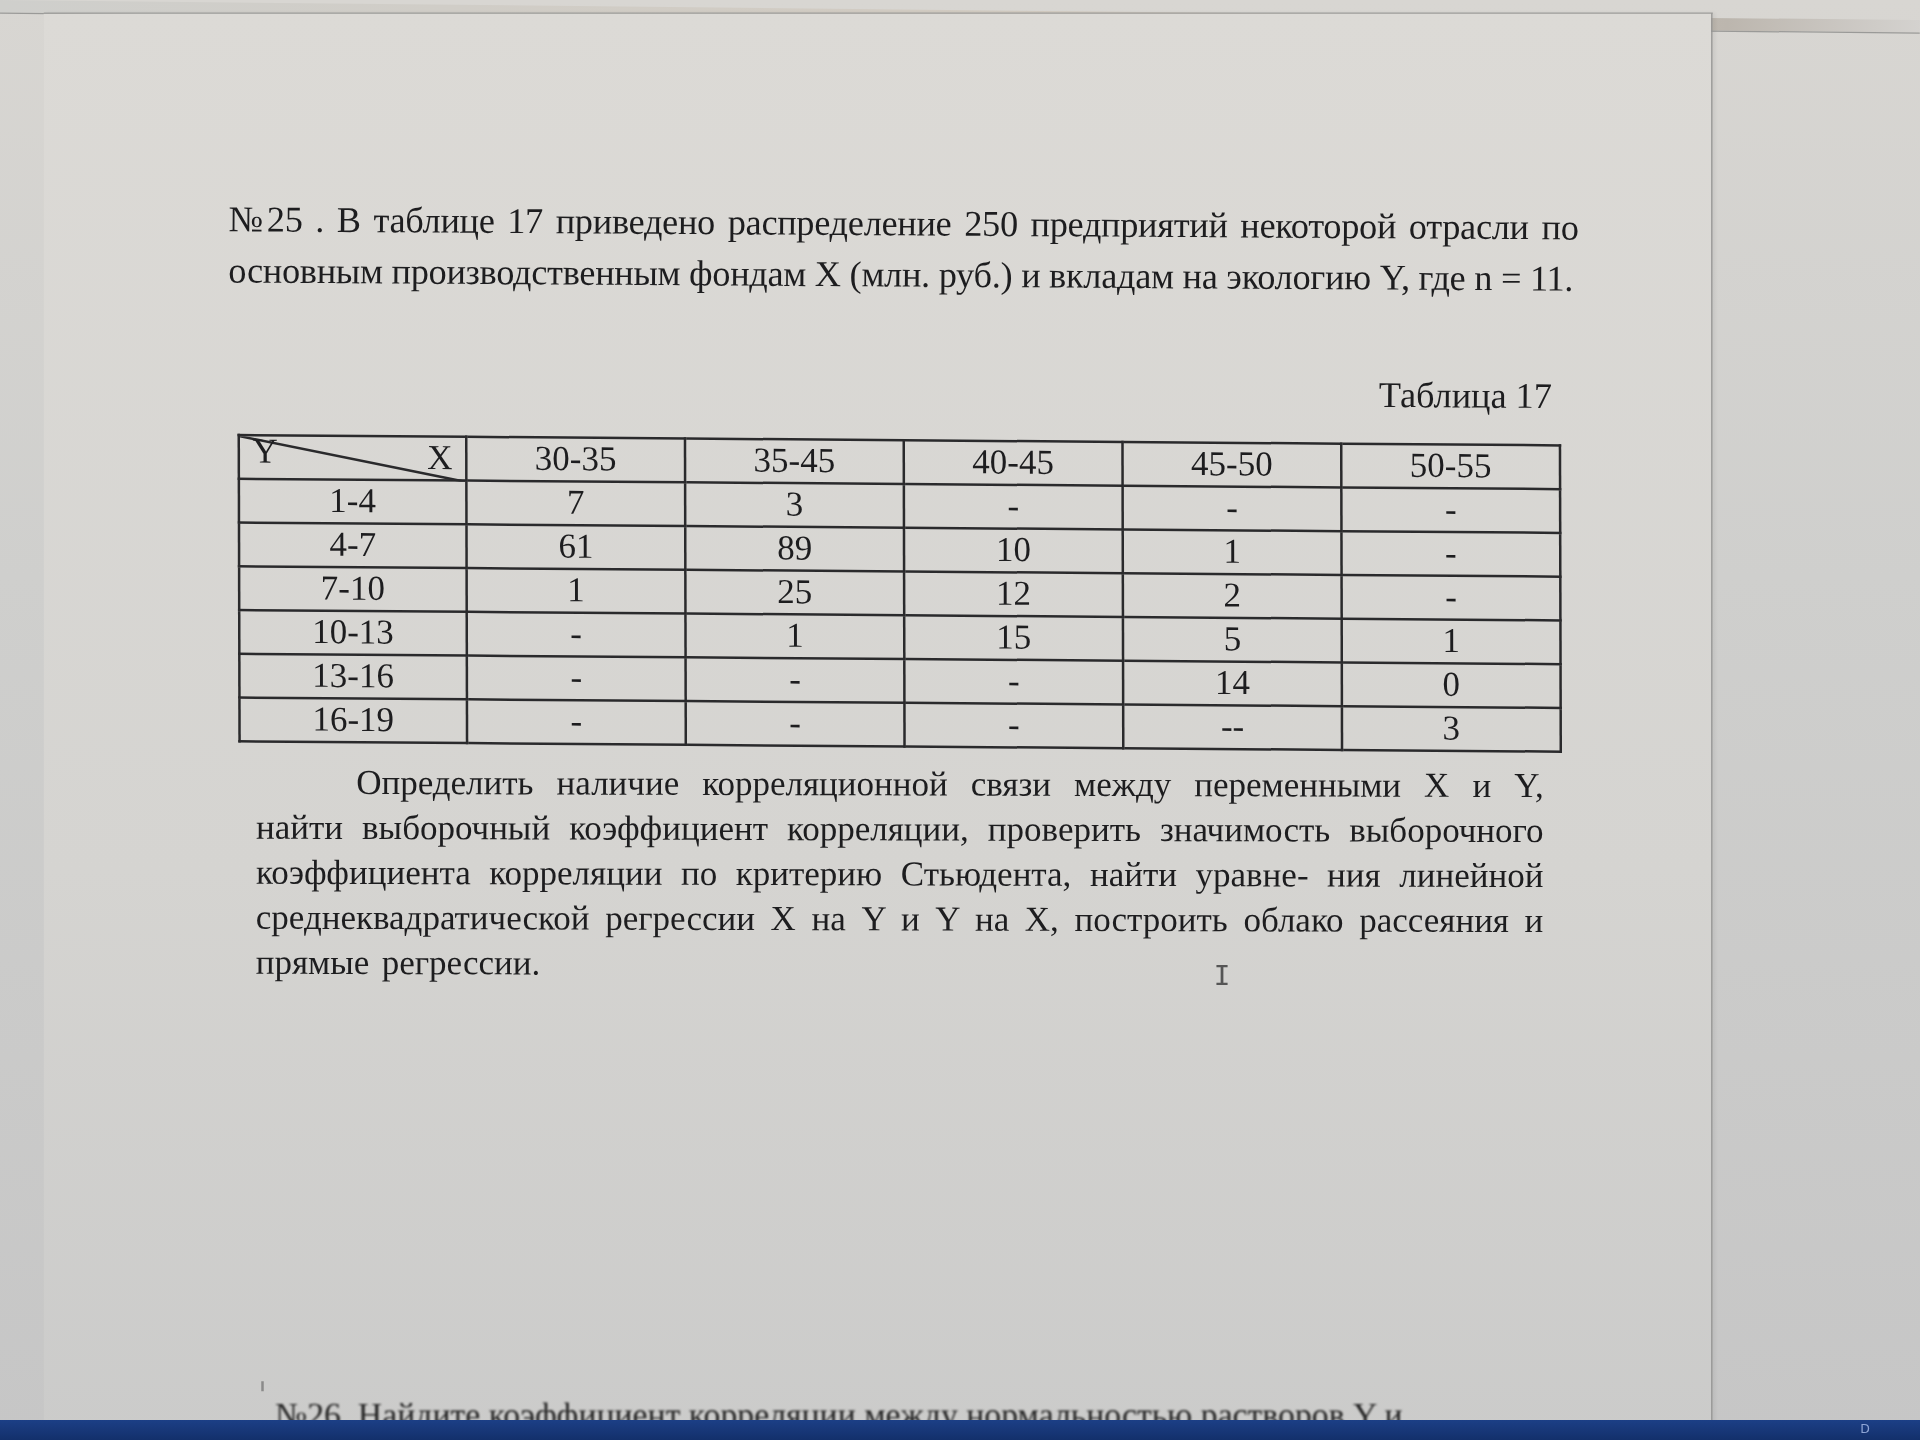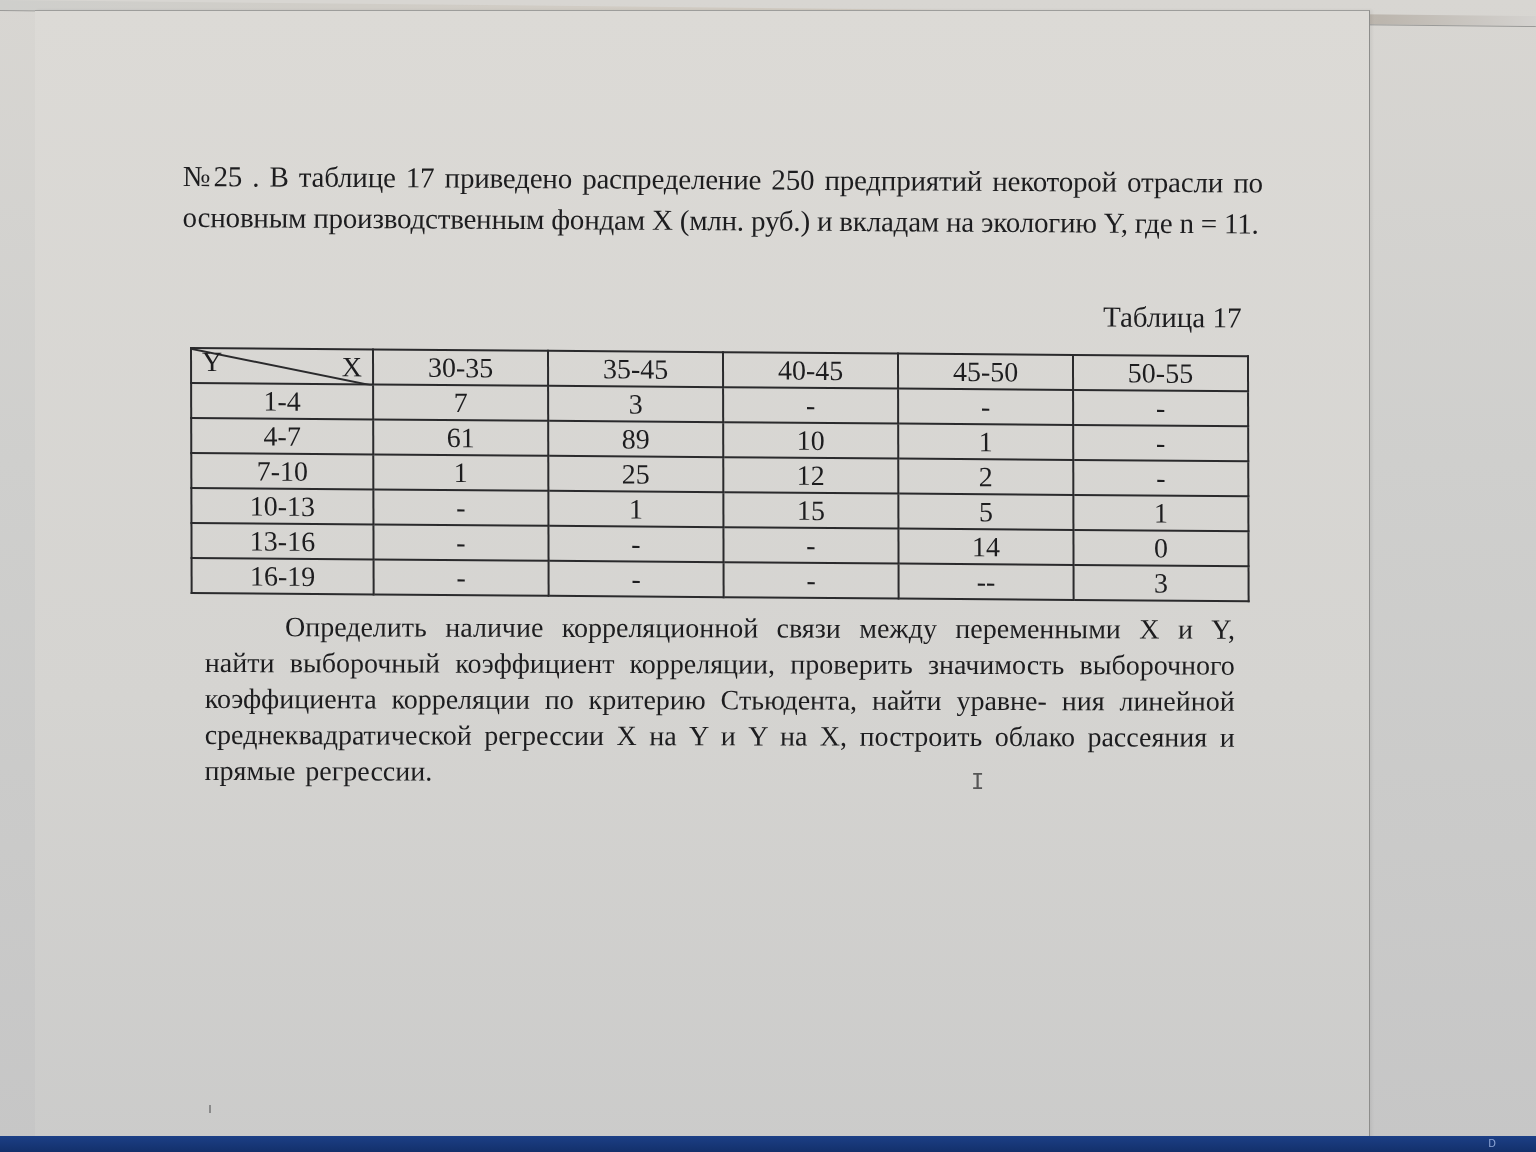--- a/index.html
+++ b/index.html
@@ -181,17 +181,18 @@
         </tr>
       </tbody>
         </table>
     </div>
 
     <p class="para2" style="margin:0">Определить наличие корреляционной связи между переменными X и Y, найти выборочный коэффициент корреляции, проверить значимость выборочного коэффициента корреляции по критерию Стьюдента, найти уравне- ния линейной среднеквадратической регрессии X на Y и Y на X, построить облако рассеяния и прямые регрессии.</p>
 
     <div class="cursor">I</div>
 
     <div class="margin-mark"></div>
+    <div class="next-task">№26. Найдите коэффициент корреляции между нормальностью растворов Y и</div>
   </div>
 </div>
 
 <div class="taskbar"></div>
 <div class="taskbar-icon">D</div>
 
 </body></html>

